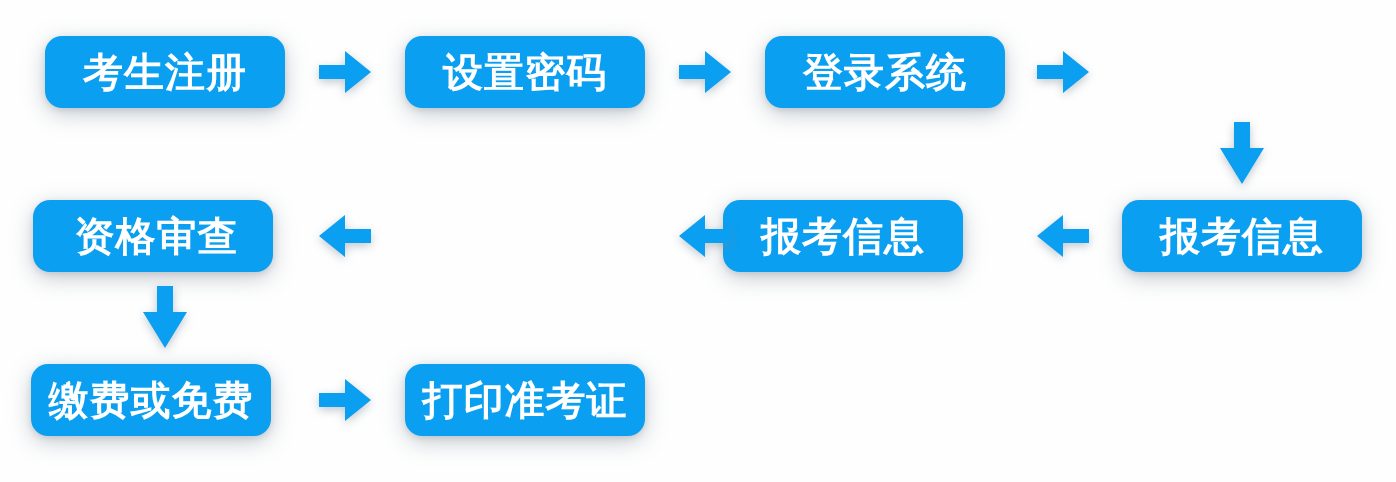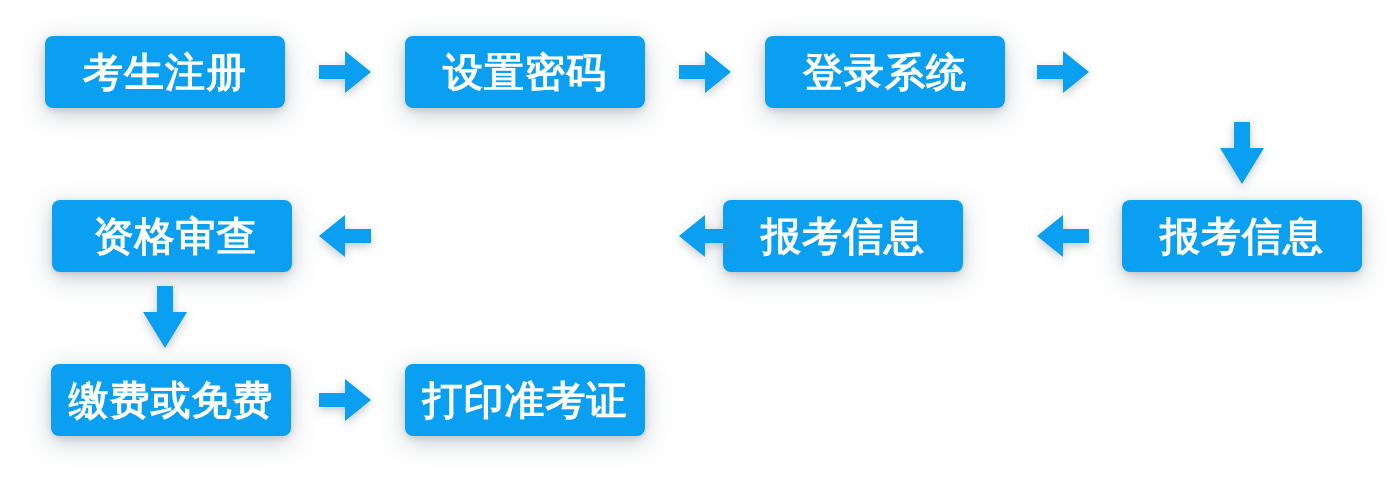--- a/index.html
+++ b/index.html
@@ -9,42 +9,42 @@
   *{margin:0;padding:0;box-sizing:border-box;}
   html,body{width:1396px;height:482px;background:#ffffff;overflow:hidden;}
   body{font-family:"Liberation Sans","DejaVu Sans",sans-serif;position:relative;}
 
   .stage{position:absolute;left:0;top:0;width:1396px;height:482px;background:#fefefe;}
 
   .box{
     position:absolute;
     width:240px;height:72px;
     background:var(--accent);
-    border-radius:8px;
+    border-radius:17px;
     color:var(--text);
     font-weight:bold;
     font-size:40px;
     letter-spacing:1px;
     display:flex;align-items:center;justify-content:center;
     box-shadow:0 2px 6px rgba(0,0,0,0.10), 0 6px 22px rgba(120,135,150,0.42);
     white-space:nowrap;
   }
 
   
   .b1{left:45px;  top:36px;}
   .b2{left:405px; top:36px;}
   .b3{left:765px; top:36px;}
   .b4{left:1122px;top:36px;}
   
   .b5{left:1122px;top:200px;}
   .b6{left:723px; top:200px;}
   .b7{left:405px; top:200px;}
-  .b8{left:52px;  top:200px;padding-left:7px;}
+  .b8{left:33px;  top:200px;padding-left:7px;}
   
-  .b9{left:51px;  top:364px;text-align:right;}
+  .b9{left:31px;  top:364px;text-align:right;}
   .b10{left:405px;top:364px;}
 
   .arrow{position:absolute;filter:drop-shadow(0 3px 5px rgba(120,135,150,0.45));}
   .arrow svg{display:block;}
   .arrow polygon{fill:var(--accent);}
 
   
   .a-r1{left:319px; top:49px;}
   .a-r2{left:679px; top:49px;}
   .a-r3{left:1037px;top:49px;}

